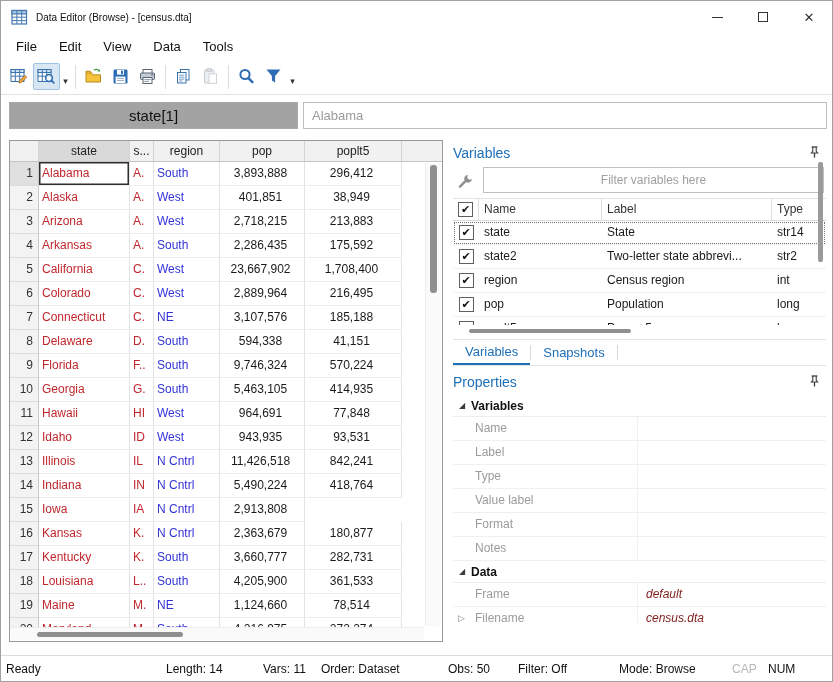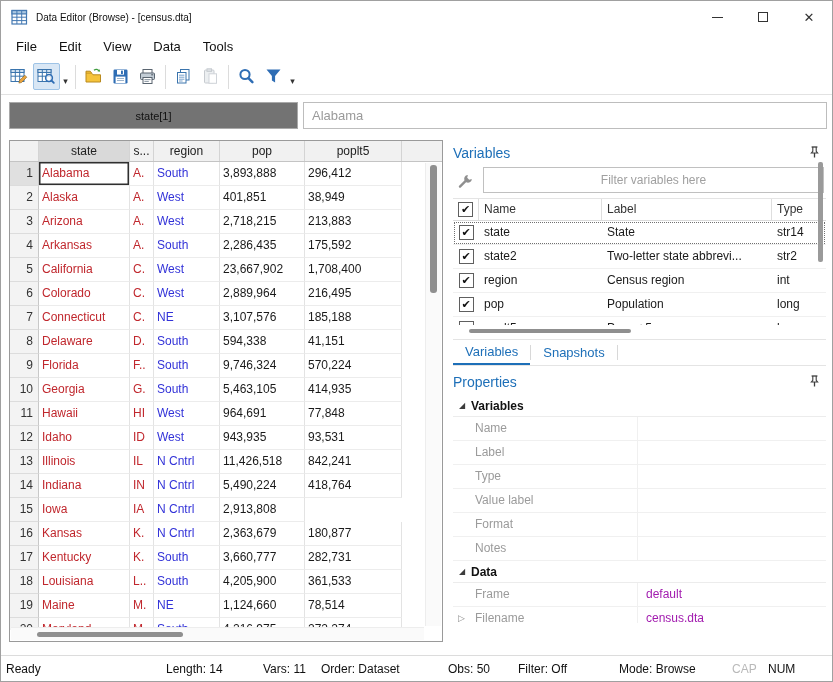--- a/index.html
+++ b/index.html
@@ -22,36 +22,36 @@
   .menubar .mitem{padding:3px 11px;font-size:13px;color:#111;}
   
   .toolbar{position:absolute;left:0;top:58px;width:100%;height:36px;display:flex;align-items:center;padding-left:5px;border-bottom:1px solid #e2e2e2;}
   .tbtn{width:27px;height:27px;display:flex;align-items:center;justify-content:center;border:1px solid transparent;border-radius:2px;}
   .tbtn.active{background:#d9e7f5;border-color:#9ec3e6;}
   .tbtn.disabled{opacity:.55;}
   .tcaret{font-size:9px;color:#333;width:11px;text-align:center;padding-top:8px;}
   .tsep{width:1px;height:24px;background:#dcdcdc;margin:0 4px;}
   
   .formulabar{position:absolute;left:0;top:94px;width:100%;height:45px;background:#fff;}
-  .cellref{position:absolute;left:8px;top:7px;width:289px;height:27px;border:1px solid #a9a9a9;font-family:"Liberation Sans",sans-serif;font-size:11px;text-align:center;color:#111;padding:8px;outline:none;background:#737373;}
+  .cellref{position:absolute;left:8px;top:7px;width:289px;height:27px;border:1px solid #a9a9a9;font-family:"Liberation Sans",sans-serif;font-size:15px;text-align:center;color:#111;padding:8px;outline:none;background:#a3a3a3;}
   .cellval{position:absolute;left:302px;top:7px;width:524px;height:27px;border:1px solid #bdbdbd;font-family:"Liberation Sans",sans-serif;font-size:13px;color:#9a9a9a;padding:0 8px;outline:none;background:#fff;}
   
   .grid{position:absolute;left:8px;top:139px;width:434px;height:502px;border:1px solid #9a9a9a;background:#fff;overflow:hidden;}
   .ghead{display:flex;height:21px;background:#f1f1f1;border-bottom:1px solid #c4c4c4;}
   .ghcell{font-size:12px;color:#222;text-align:center;line-height:20px;border-right:1px solid #d4d4d4;overflow:hidden;white-space:nowrap;background:#f1f1f1;}
   .ghcell.hl{background:#d9d9d9;}
   .gbody{height:468px;overflow:hidden;}
   .grow{display:flex;height:24px;}
   .gc{font-size:12px;line-height:23px;border-right:1px solid #e3e3e3;border-bottom:1px solid #ececec;padding:0 3px;white-space:nowrap;overflow:hidden;background:#fff;}
   .gc.rn{background:#f3f3f3;border-right:1px solid #c8c8c8;border-bottom:1px solid #dcdcdc;text-align:right;padding-right:5px;color:#333;}
   .gc.rn.hl{background:#e0e0e0;}
   .col-rn{width:29px;}.col-state{width:91px;}.col-state2{width:24px;}.col-region{width:66px;}.col-pop{width:85px;}.col-poplt5{width:97px;}
   .txt-red{color:#c0272d;}
   .txt-blue{color:#3232d8;}
-  .num{text-align:left;padding-right:6px;color:#1a1a1a;}
+  .num{text-align:center;padding-right:6px;color:#1a1a1a;}
   .gc.sel{box-shadow:inset 0 0 0 1.5px #2f2f2f;}
   .vscroll{position:absolute;top:22px;right:1px;bottom:15px;width:16px;background:#fafafa;border-left:1px solid #ededed;}
   .vscroll .thumb{position:absolute;left:4px;width:7px;background:#8f8f8f;border-radius:3px;}
   .hscroll{position:absolute;left:1px;right:18px;bottom:1px;height:13px;background:#fafafa;border-top:1px solid #ededed;}
   .hscroll .thumb{position:absolute;top:4px;height:5px;background:#8f8f8f;border-radius:3px;}
   
   .rpanel{position:absolute;left:452px;top:139px;right:6px;bottom:26px;background:#fff;font-size:12px;}
   .pane-title{height:26px;display:flex;align-items:center;color:#1d6fb8;font-size:14px;position:relative;}
   .pane-title .pin{position:absolute;right:4px;top:5px;}
   .filter-row{height:32px;position:relative;}
@@ -79,21 +79,21 @@
   .tab{padding:0 12px;display:flex;align-items:center;font-size:13px;color:#1d6fb8;position:relative;}
   .tab.active{border-bottom:2px solid #1d6fb8;}
   .tab-sep{width:1px;background:#d8d8d8;margin:5px 0;}
   
   .props-body{position:relative;overflow:hidden;height:228px;}
   .pgroup{height:22px;display:flex;align-items:center;border-bottom:1px solid #ececec;}
   .pgroup .tri{width:18px;text-align:center;font-size:8px;color:#3c3c3c;}
   .pgroup .gname{font-weight:bold;color:#111;font-size:12px;}
   .prow{height:24px;display:flex;border-bottom:1px solid #f0f0f0;}
   .prow .plabel{width:185px;padding-left:22px;color:#9b9b9b;line-height:23px;border-right:1px solid #f0f0f0;position:relative;overflow:hidden;white-space:nowrap;}
-  .prow .pvalue{flex:1;padding-left:8px;color:#a21caf;line-height:23px;overflow:hidden;white-space:nowrap;}
+  .prow .pvalue{flex:1;padding-left:8px;color:#7f1d1d;line-height:23px;overflow:hidden;white-space:nowrap;font-style:italic;}
   .prow .expand{position:absolute;left:5px;top:0;font-size:9px;color:#8a8a8a;}
   .props-vscroll{position:absolute;right:0;top:18px;width:10px;height:200px;}
   .props-vscroll .thumb{position:absolute;left:2px;width:5px;top:4px;height:100px;background:#9a9a9a;border-radius:2px;}
   
   .statusbar{position:absolute;left:0;bottom:0;width:100%;height:26px;border-top:1px solid #dcdcdc;background:#fff;font-size:12px;color:#111;}
   .statusbar span{position:absolute;top:6px;white-space:nowrap;}
   .st-ready{left:5px;}
   .st-length{left:165px;}
   .st-vars{left:262px;}
   .st-order{left:320px;}

